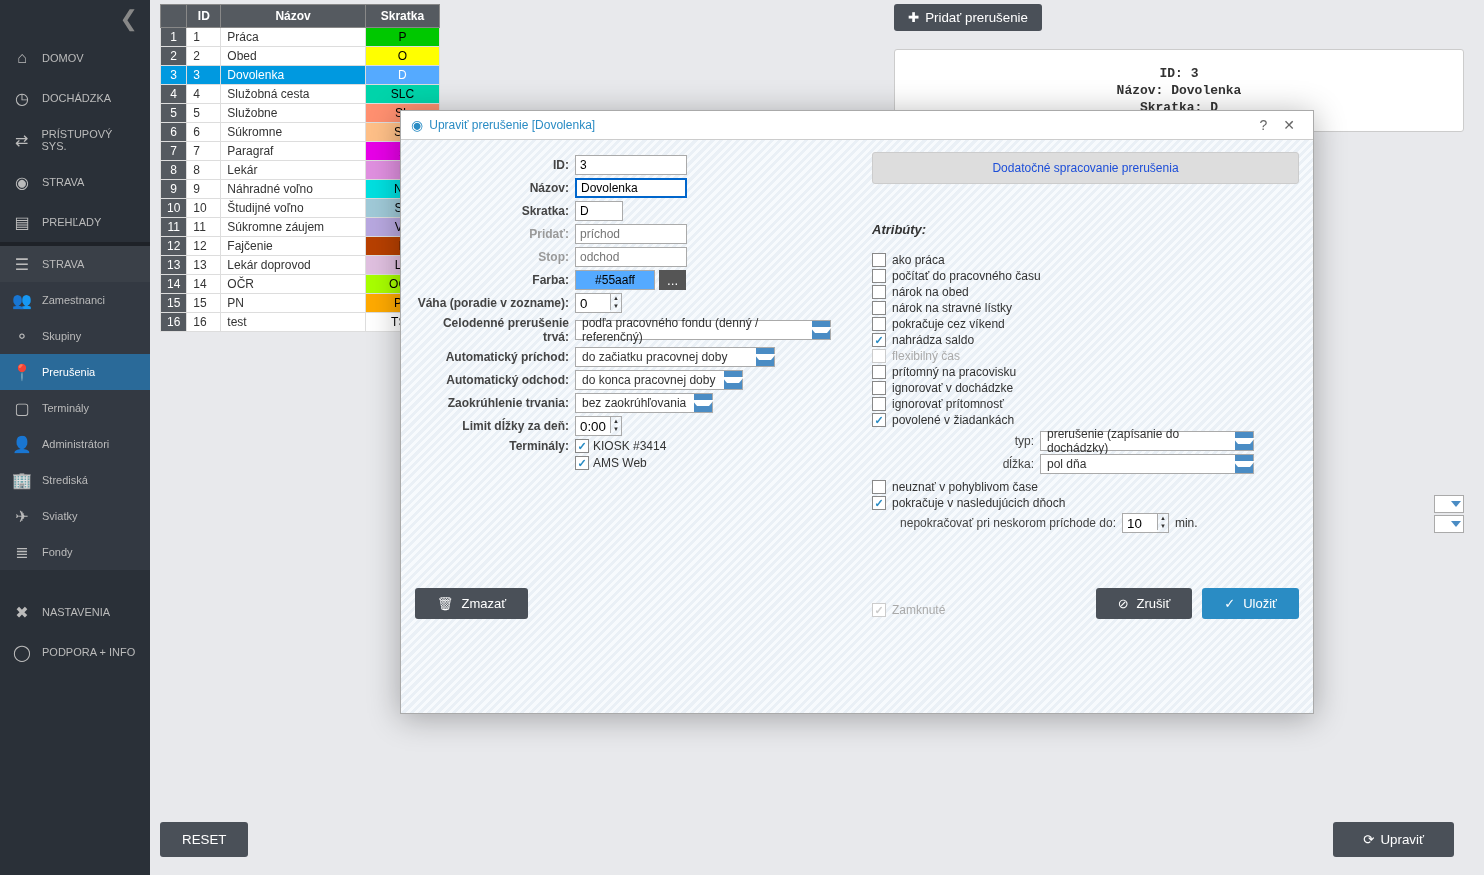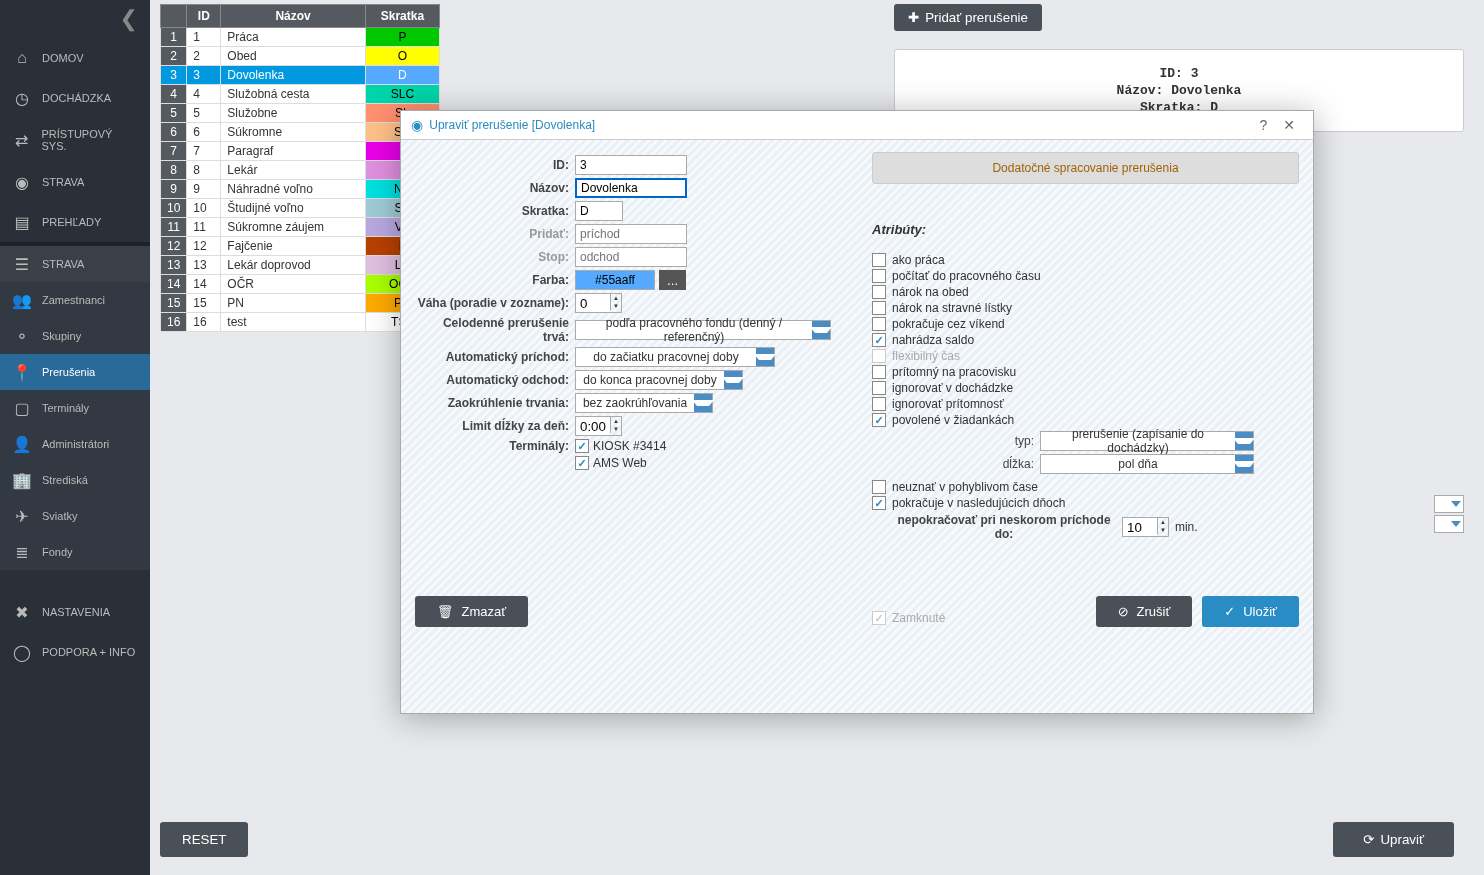--- a/index.html
+++ b/index.html
@@ -43,24 +43,24 @@
 .form-row label { width: 160px; text-align: right; padding-right: 6px; font-size: 12px; font-weight: bold; color: #444; }
 .form-row label.muted { color: #999; }
 .form-row input[type=text] { border: 1px solid #aaa; padding: 2px 4px; font-size: 12px; height: 20px; }
 .input-focused { border: 2px solid #0066cc !important; }
 .color-input { background: #55aaff; color: #000; text-align: center; width: 80px; }
 .color-btn { background: #555; color: #fff; border: none; padding: 2px 8px; margin-left: 4px; cursor: pointer; height: 20px; }
 .spinner { display: inline-flex; border: 1px solid #aaa; height: 20px; }
 .spinner input { border: none; width: 34px; text-align: left; padding: 0 4px; }
 .spinner .spin-btns { display: flex; flex-direction: column; }
 .spinner .spin-btns span { font-size: 6px; padding: 0 2px; line-height: 8px; cursor: pointer; border-left: 1px solid #aaa; }
-.select { display: inline-flex; align-items: center; border: 1px solid #aaa; background: #fff; height: 20px; text-align: center; }
+.select { display: inline-flex; align-items: center; border: 1px solid #aaa; background: #fff; height: 20px; }
 .select span { padding: 0 6px; font-size: 12px; }
 .select .dd { background: #4a8cc4; width: 18px; height: 100%; display: flex; align-items: center; justify-content: center; }
-.big-btn { background: #ddd; color: #a16207; text-align: center; padding: 8px; border: 1px solid #ccc; border-radius: 3px; margin-bottom: 14px; }
+.big-btn { background: #ddd; color: #1d4ed8; text-align: center; padding: 8px; border: 1px solid #ccc; border-radius: 3px; margin-bottom: 14px; }
 .attr-title { font-weight: bold; font-style: italic; margin-bottom: 16px; font-size: 13px; }
 .chk-row { display: flex; align-items: center; gap: 6px; margin: 2px 0; font-size: 12px; }
 .chk-row.muted { color: #aaa; }
 .chk { width: 14px; height: 14px; border: 1px solid #888; display: inline-flex; align-items: center; justify-content: center; font-size: 11px; color: #2a8cc4; background: #fff; }
 .chk.checked::after { content: '✓'; font-weight: bold; }
 .chk.muted { border-color: #ccc; color: #ccc; }
 .sub-form { padding-left: 20px; margin-top: 4px; }
 .sub-form .form-row label { width: 148px; }
 .dialog-footer { position: absolute; bottom: 0; left: 0; right: 0; display: flex; justify-content: space-between; padding: 12px 14px; }
 .footer-btn { background: #4a5058; color: #fff; padding: 8px 22px; border: none; border-radius: 3px; cursor: pointer; display: flex; align-items: center; gap: 8px; font-size: 13px; }
@@ -471,21 +471,21 @@
             <div class="chk-row">
               <span class="chk"></span>
               <span>neuznať v pohyblivom čase</span>
             </div>
             <div class="chk-row">
               <span class="chk checked"></span>
               <span>pokračuje v nasledujúcich dňoch</span>
             </div>
           </div>
         <div class="form-row" style="margin-left:20px">
-          <label style="width:230px;font-weight:bold;text-align:center">nepokračovať pri neskorom príchode do:</label>
+          <label style="width:230px;font-weight:normal;text-align:right">nepokračovať pri neskorom príchode do:</label>
           <div class="spinner">
               <input value="10" style="">
               <div class="spin-btns">
                 <span>▲</span>
                 <span>▼</span>
               </div>
             </div>
           <span style="margin-left:6px">min.</span>
         </div>
         <div class="chk-row muted" style="margin-top:70px">

